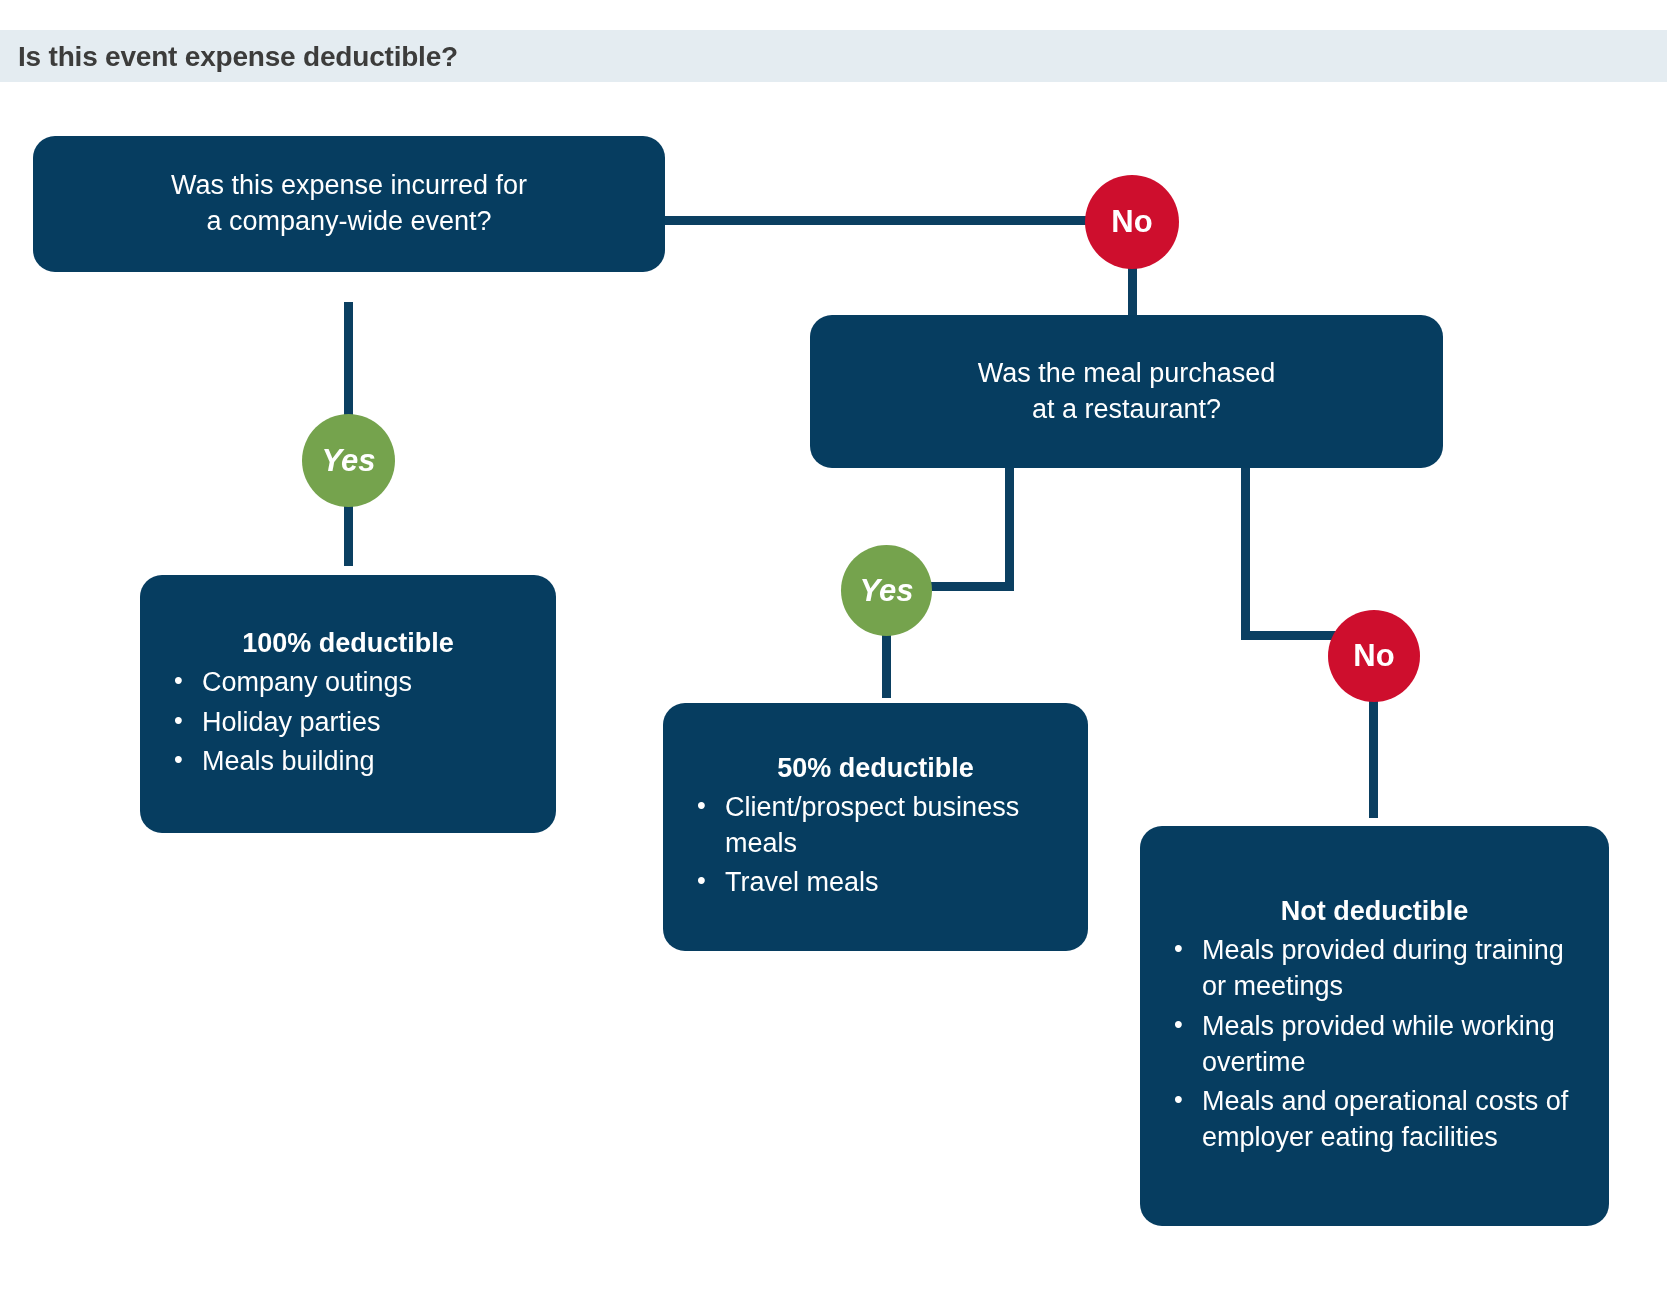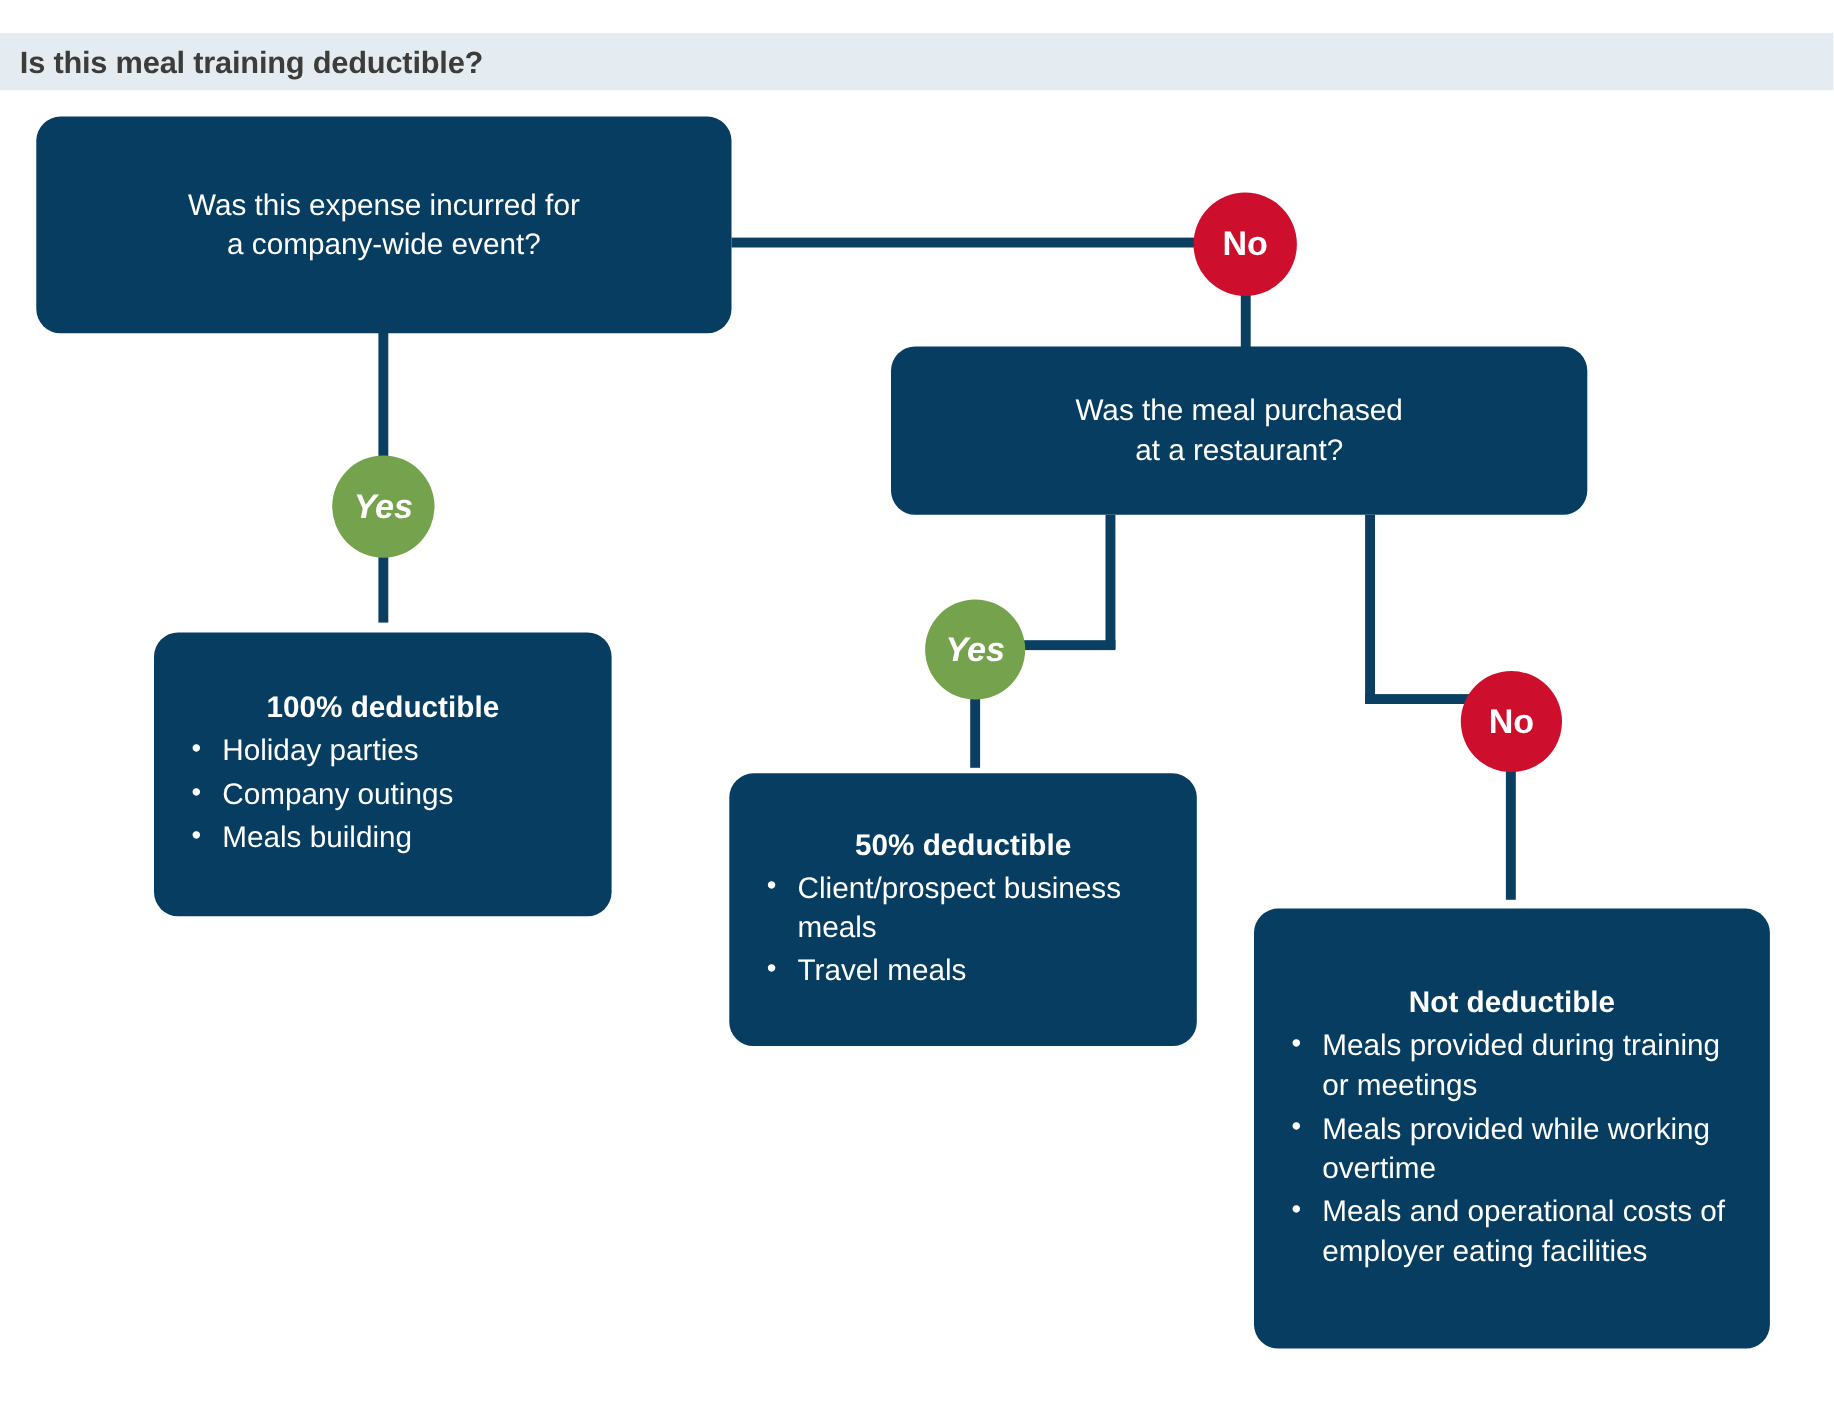--- a/index.html
+++ b/index.html
@@ -118,59 +118,59 @@
   }
   .badge.yes { background: #75a34d; font-style: italic; }
   .badge.no  { background: #ce0e2d; }
 </style>
 </head>
 <body>
 
 <div id="canvas">
 
   <div class="header-band"></div>
-  <div class="header-title">Is this meal training deductible?</div>
+  <div class="header-title">Is this event expense deductible?</div>
 
   <div class="line" style="left:665px; top:216px; width:425px; height:9px;"></div>
 
   <div class="line" style="left:1128px; top:262px; width:9px; height:58px;"></div>
 
   <div class="line" style="left:344px; top:302px; width:9px; height:118px;"></div>
 
   <div class="line" style="left:344px; top:500px; width:9px; height:66px;"></div>
 
   <div class="line" style="left:1005px; top:468px; width:9px; height:122px;"></div>
   <div class="line" style="left:920px; top:582px; width:94px; height:9px;"></div>
 
   <div class="line" style="left:882px; top:630px; width:9px; height:68px;"></div>
 
   <div class="line" style="left:1241px; top:468px; width:9px; height:172px;"></div>
   <div class="line" style="left:1241px; top:631px; width:110px; height:9px;"></div>
 
   <div class="line" style="left:1369px; top:696px; width:9px; height:122px;"></div>
 
-  <div class="node question" style="left:33px; top:106px; width:632px; height:197px;">
+  <div class="node question" style="left:33px; top:136px; width:632px; height:136px;">
     <div class="qtext">
       <span>Was this expense incurred for</span><br>
       <span>a company-wide event?</span>
     </div>
   </div>
 
   <div class="node question" style="left:810px; top:315px; width:633px; height:153px;justify-content:center;">
     <div class="qtext">
       <span>Was the meal purchased</span><br>
       <span>at a restaurant?</span>
     </div>
   </div>
 
   <div class="node outcome" style="left:140px; top:563px; width:416px; height:258px;">
     <div class="outcome-title">100% deductible</div>
     <ul class="bullets">
+      <li>Company outings</li>
       <li>Holiday parties</li>
-      <li>Company outings</li>
       <li>Meals building</li>
     </ul>
   </div>
 
   <div class="node outcome" style="left:663px; top:691px; width:425px; height:248px;">
     <div class="outcome-title">50% deductible</div>
     <ul class="bullets">
       <li>Client/prospect business meals</li>
       <li>Travel meals</li>
     </ul>

